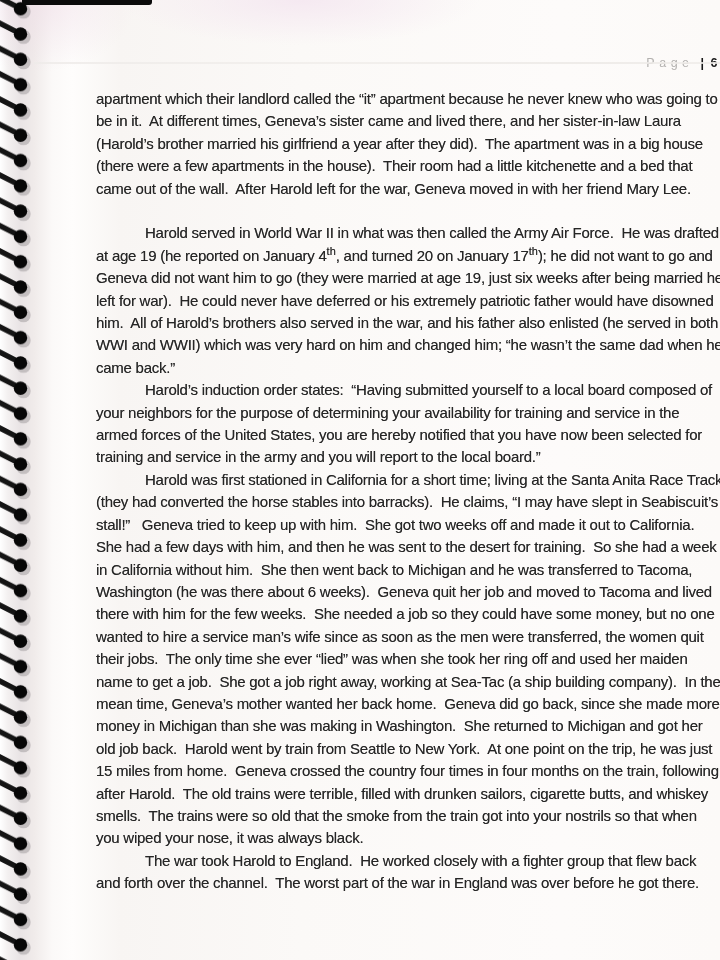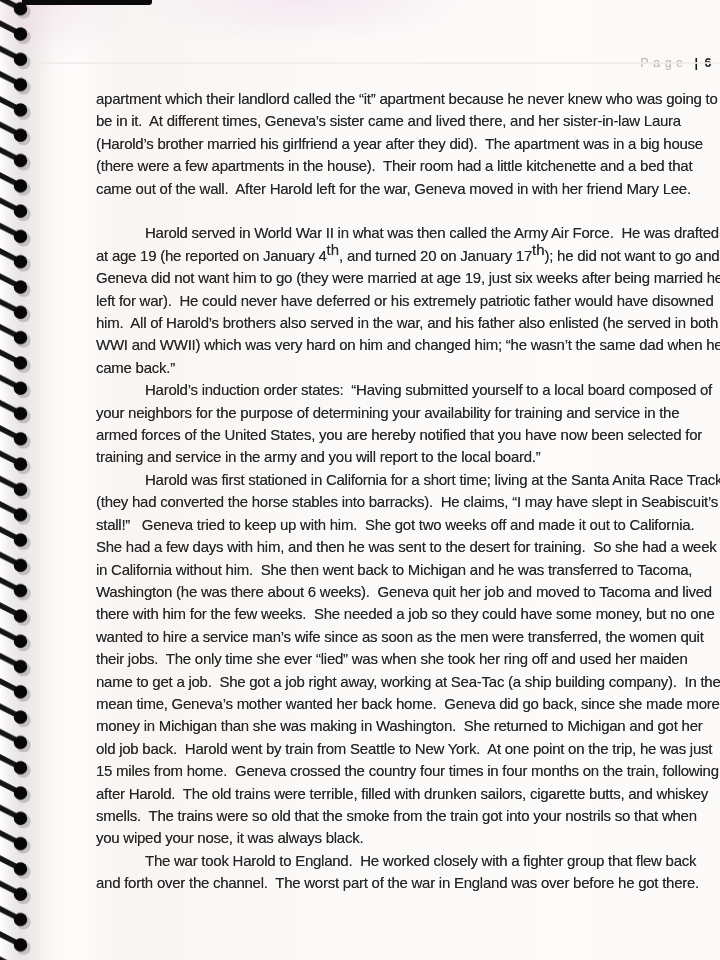--- a/index.html
+++ b/index.html
@@ -42,21 +42,21 @@
     left: 22px;
     top: 0;
     width: 130px;
     height: 5px;
     background: #0b0b0b;
     border-radius: 0 0 3px 3px;
   }
   .header {
     position: absolute;
     top: 42px;
-    right: 7px;
+    right: 1px;
     font-size: 12.5px;
     white-space: pre;
   }
   .header .pg {
     color: #b3b1af;
     letter-spacing: 4.5px;
   }
   .header .pn {
     color: #161616;
     font-weight: bold;
@@ -83,21 +83,21 @@
     line-height: 22.4px;
     text-shadow: 0 0 0.5px rgba(35,35,35,0.6);
   }
   .text p {
     margin: 0;
     white-space: pre-wrap;
   }
   .text p.sp { margin-top: 22.4px; }
   .text p.ind { text-indent: 49px; }
   .text sup {
-    font-size: 15px;
+    font-size: 11px;
     letter-spacing: 0;
     vertical-align: 6px;
     line-height: 0;
   }
 </style>
 </head>
 <body>
 
 <div class="scan">
 

